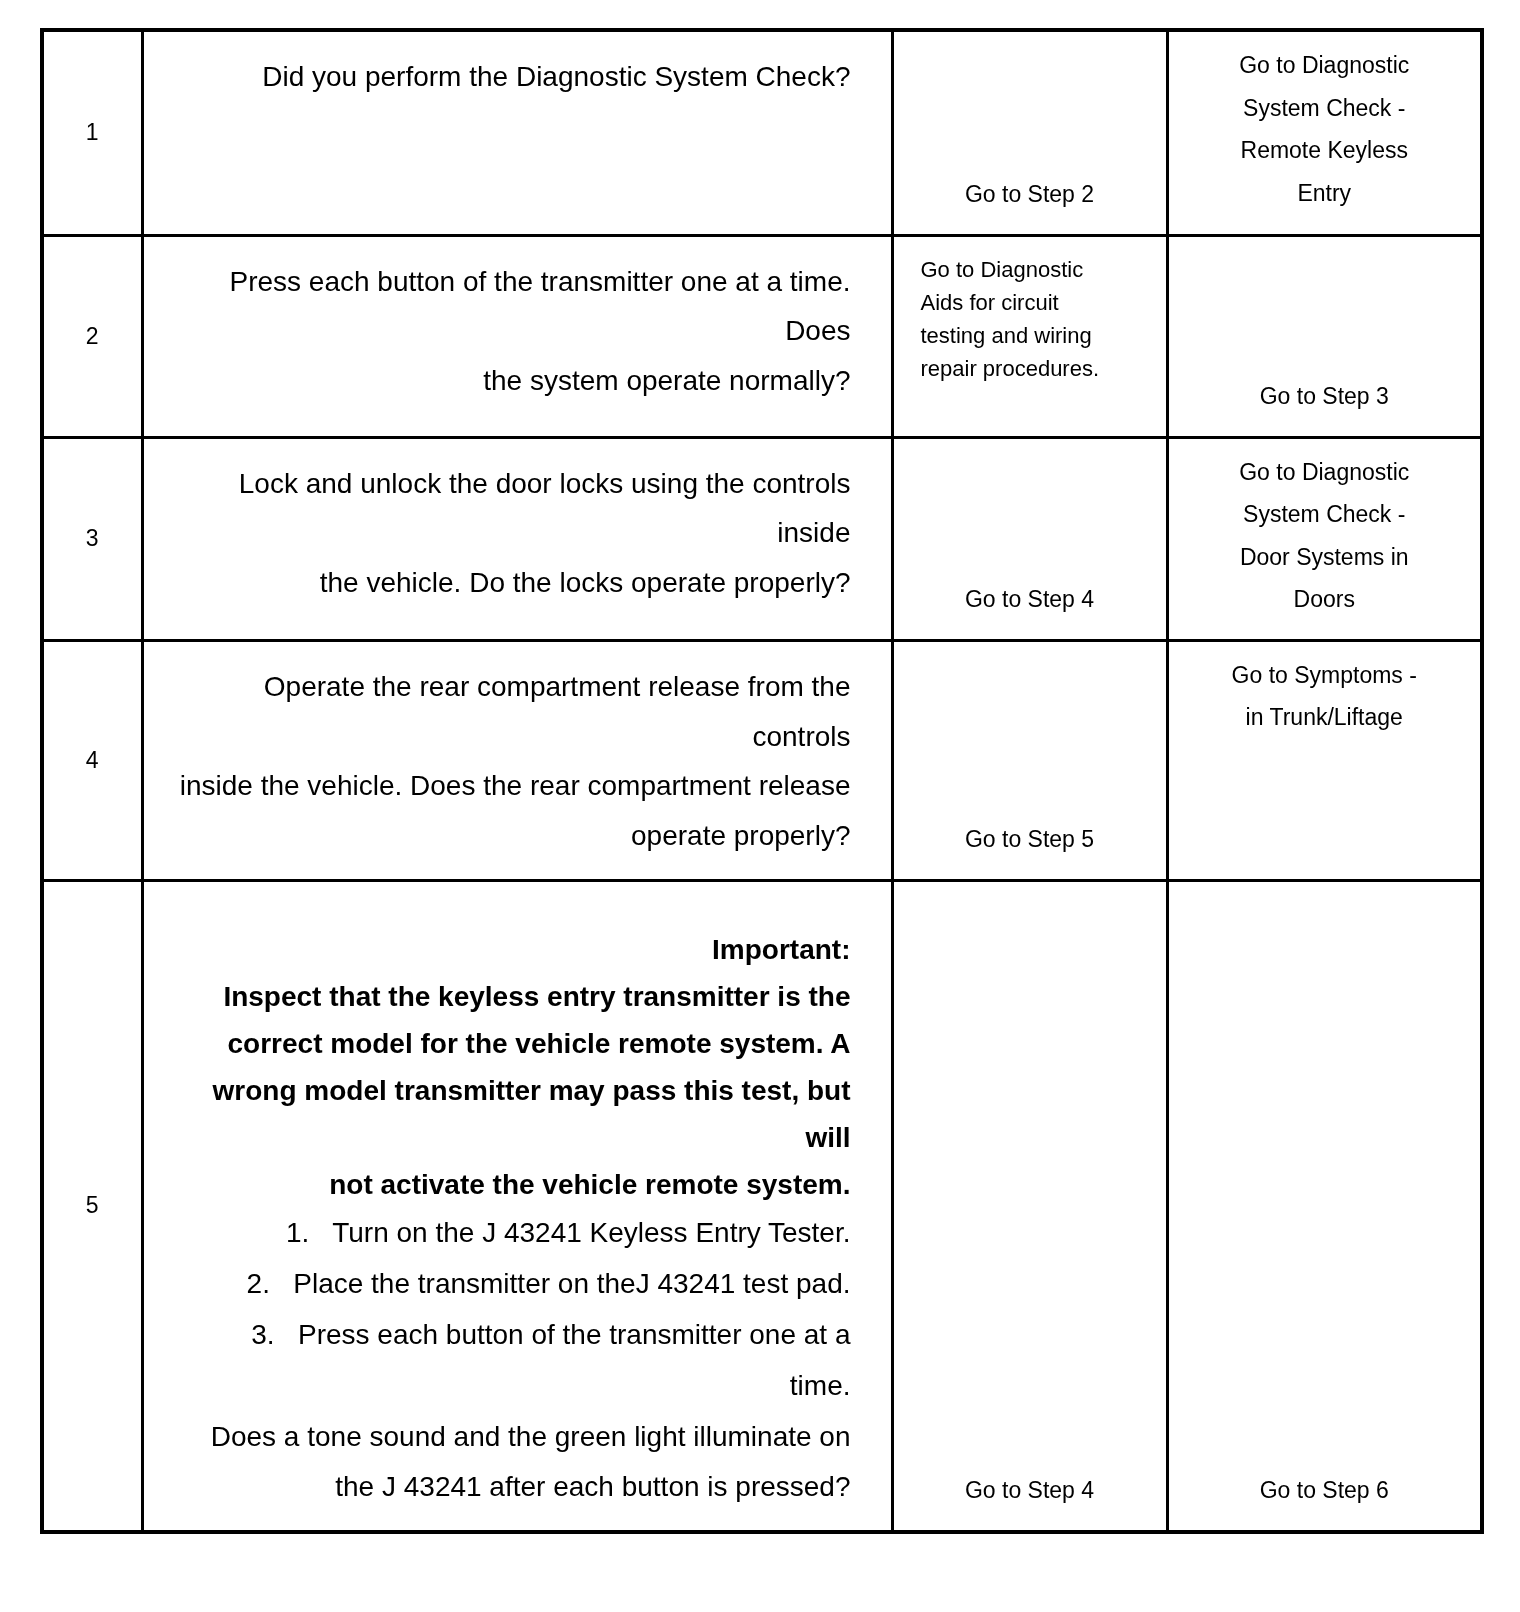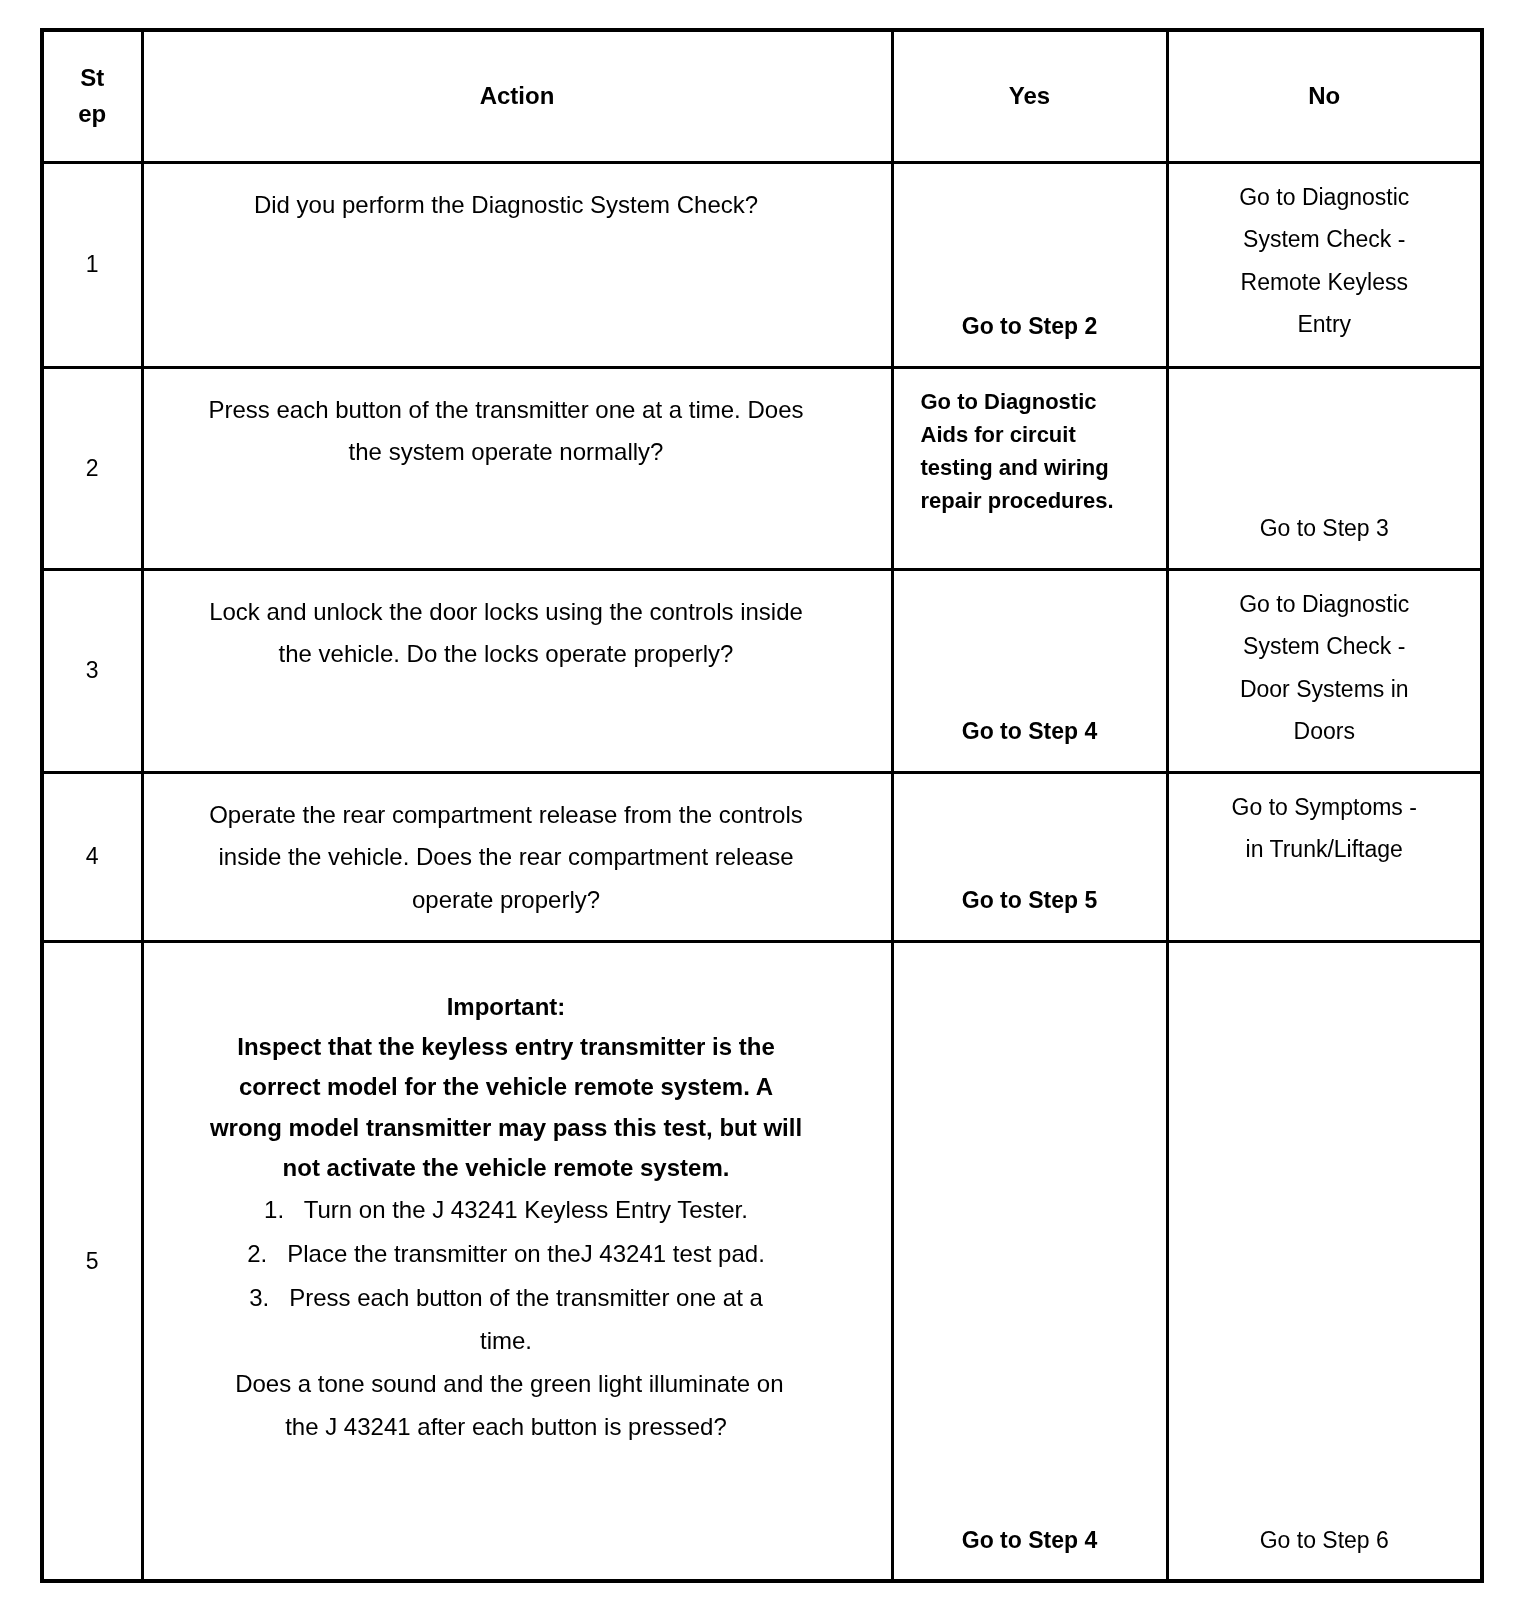--- a/index.html
+++ b/index.html
@@ -38,31 +38,31 @@
   tr.row-5 { height: 640px; }
 
   
   td.step-cell {
     text-align: center;
     vertical-align: middle;
     font-size: 23px;
   }
   td.action-cell {
     vertical-align: top;
-    text-align: center;
-    font-size: 24px;
+    text-align: right;
+    font-size: 28px;
     line-height: 1.78;
     padding: 20px 40px 18px 18px;
   }
   td.yes-cell, td.no-cell {
     font-size: 23px;
     text-align: center;
   }
   td.no-cell { line-height: 1.85; padding: 12px 14px 18px; }
-  td.yes-cell { line-height: 1.85; padding: 12px 14px 18px; font-weight: bold; }
+  td.yes-cell { line-height: 1.85; padding: 12px 14px 18px; }
   .v-top { vertical-align: top; }
   .v-bottom { vertical-align: bottom; }
   td.yes-cell.txt-left {
     text-align: left;
     font-size: 22px;
     line-height: 1.5;
     padding: 16px 14px 18px 27px;
   }
 
   
@@ -75,35 +75,20 @@
 
 <div class="page">
   <table class="diag">
     <colgroup>
       <col style="width:100px">
       <col style="width:750px">
       <col style="width:275px">
       <col style="width:315px">
     </colgroup>
     <tbody>
-      <tr class="header-row">
-        <th>
-          <div class="prewrap">St
-ep</div>
-        </th>
-        <th>
-          <div>Action</div>
-        </th>
-        <th>
-          <div>Yes</div>
-        </th>
-        <th>
-          <div>No</div>
-        </th>
-      </tr>
 
       <tr class="row-1">
         <td class="step-cell">1</td>
         <td class="action-cell">
           <div class="prewrap">Did you perform the Diagnostic System Check?</div>
         </td>
         <td class="yes-cell v-bottom">
           <div class="prewrap">Go to Step 2</div>
         </td>
         <td class="no-cell v-top">

